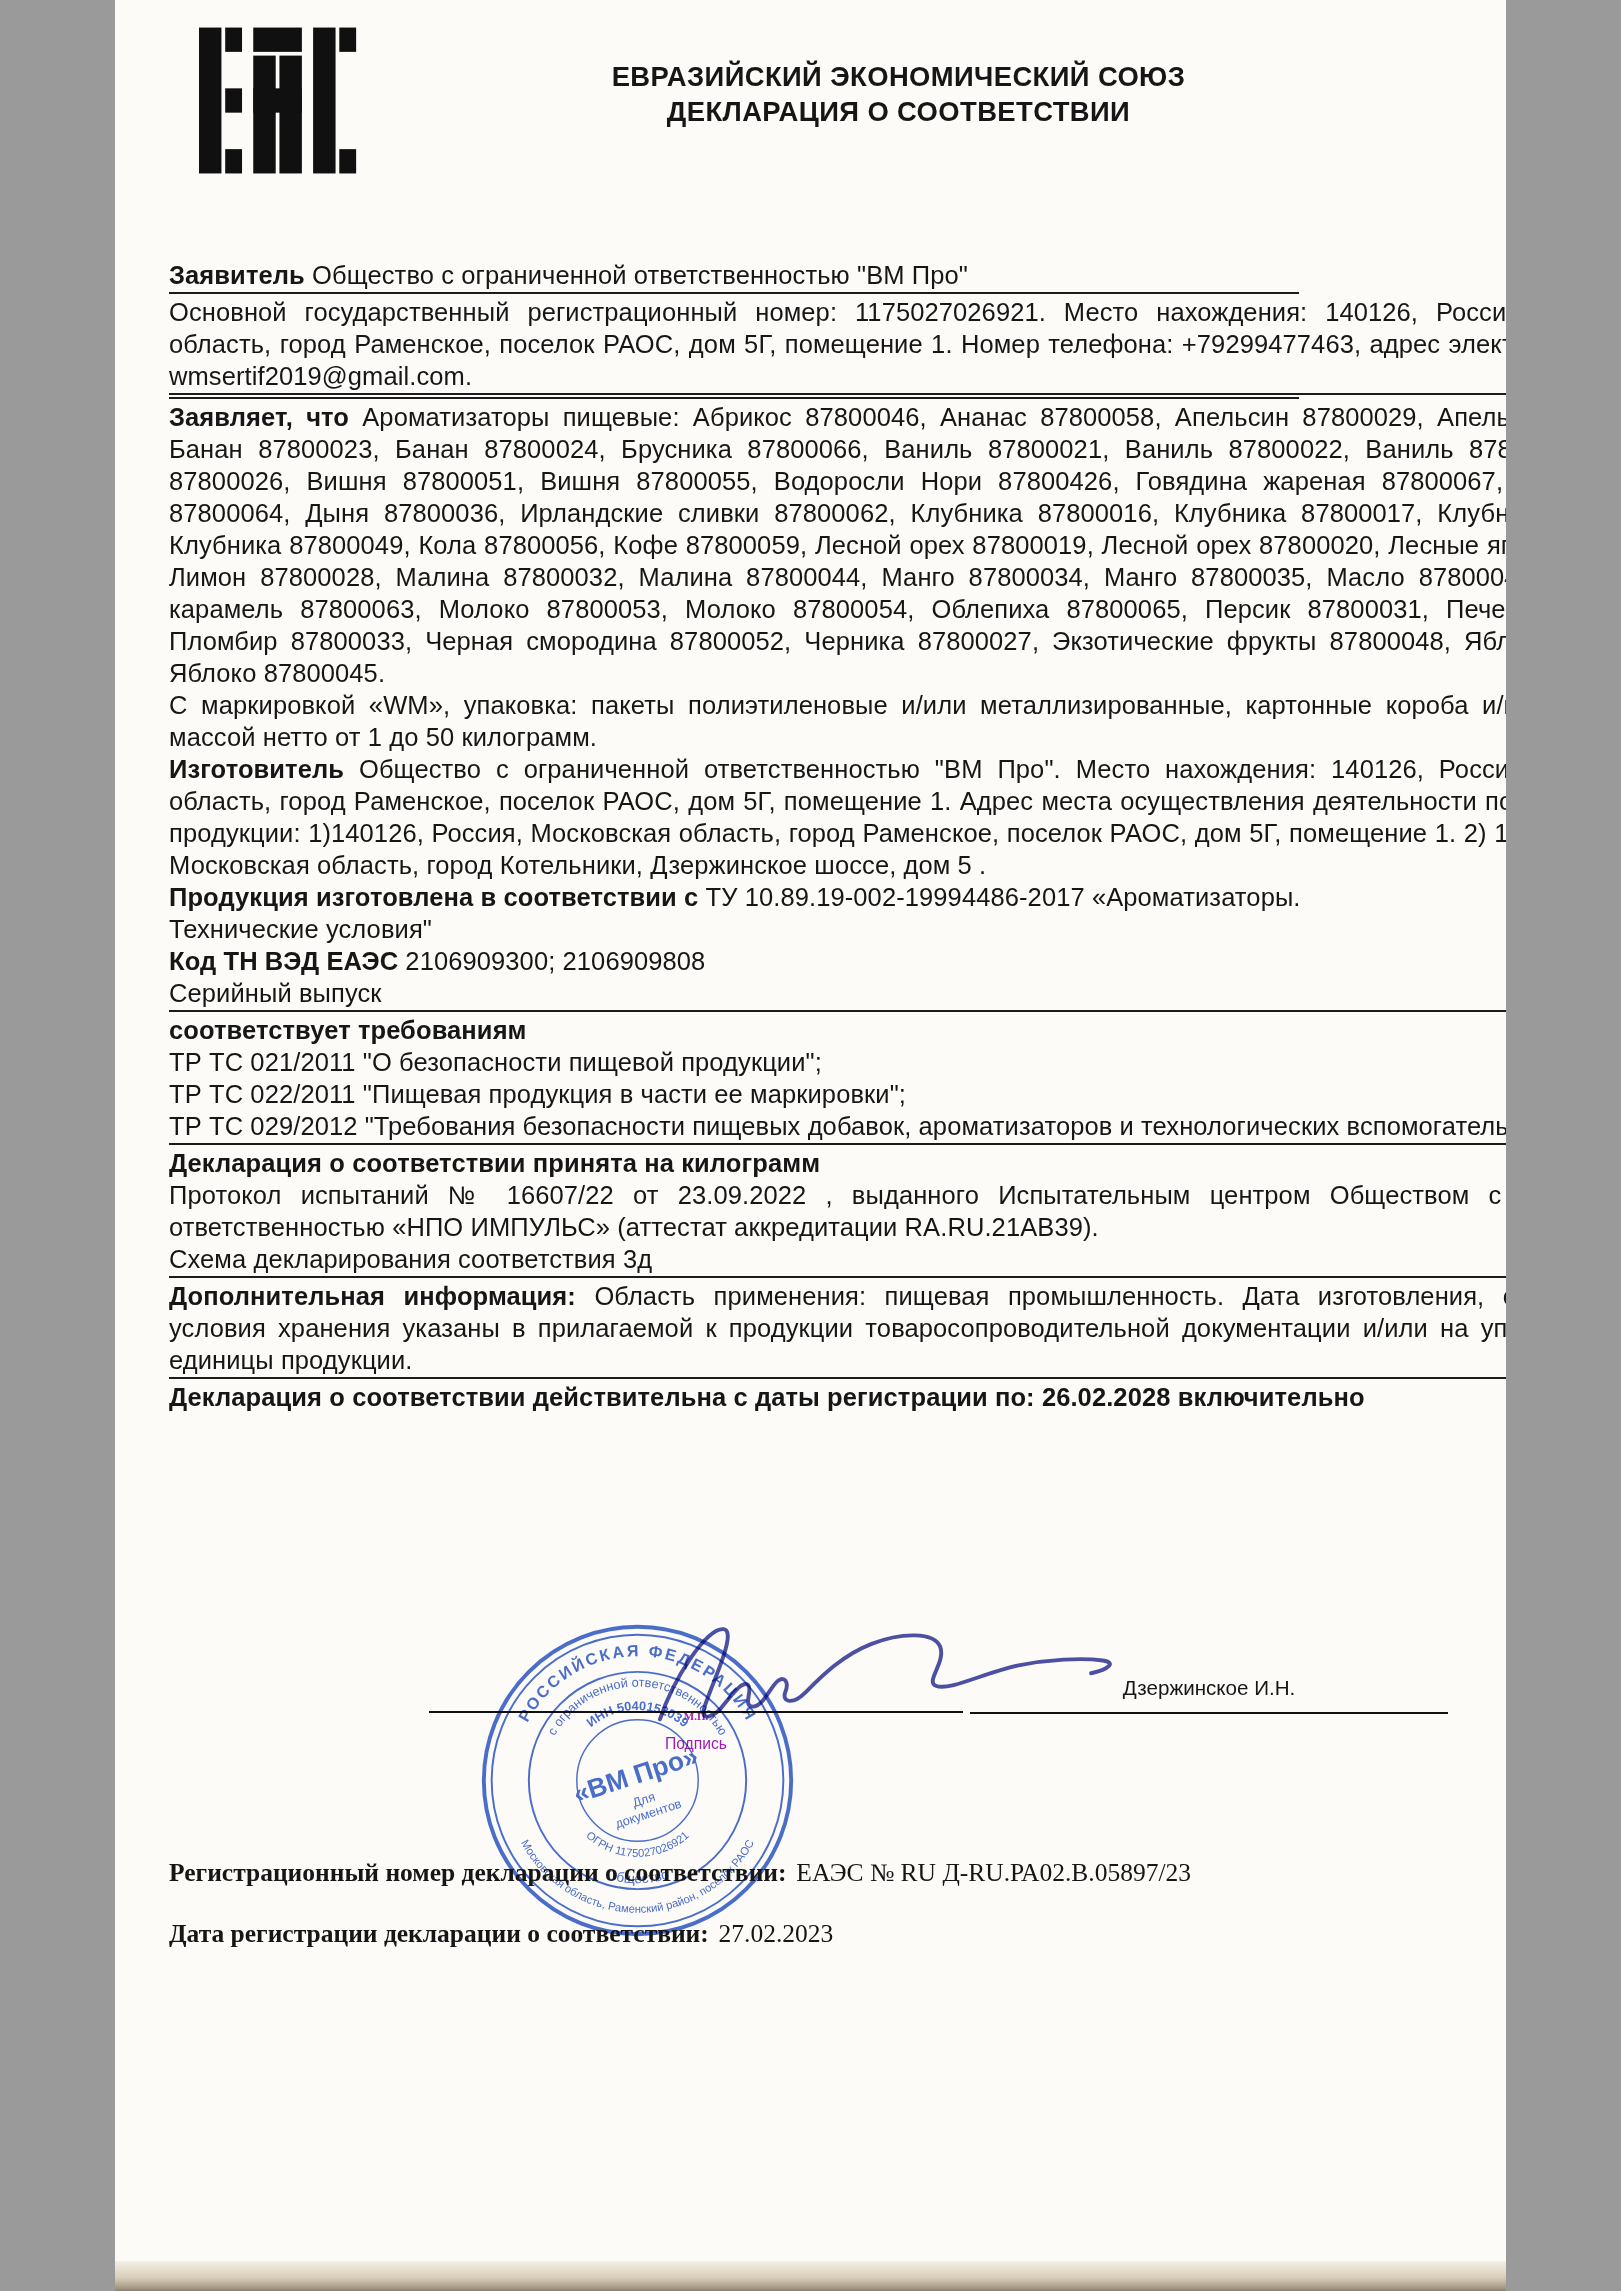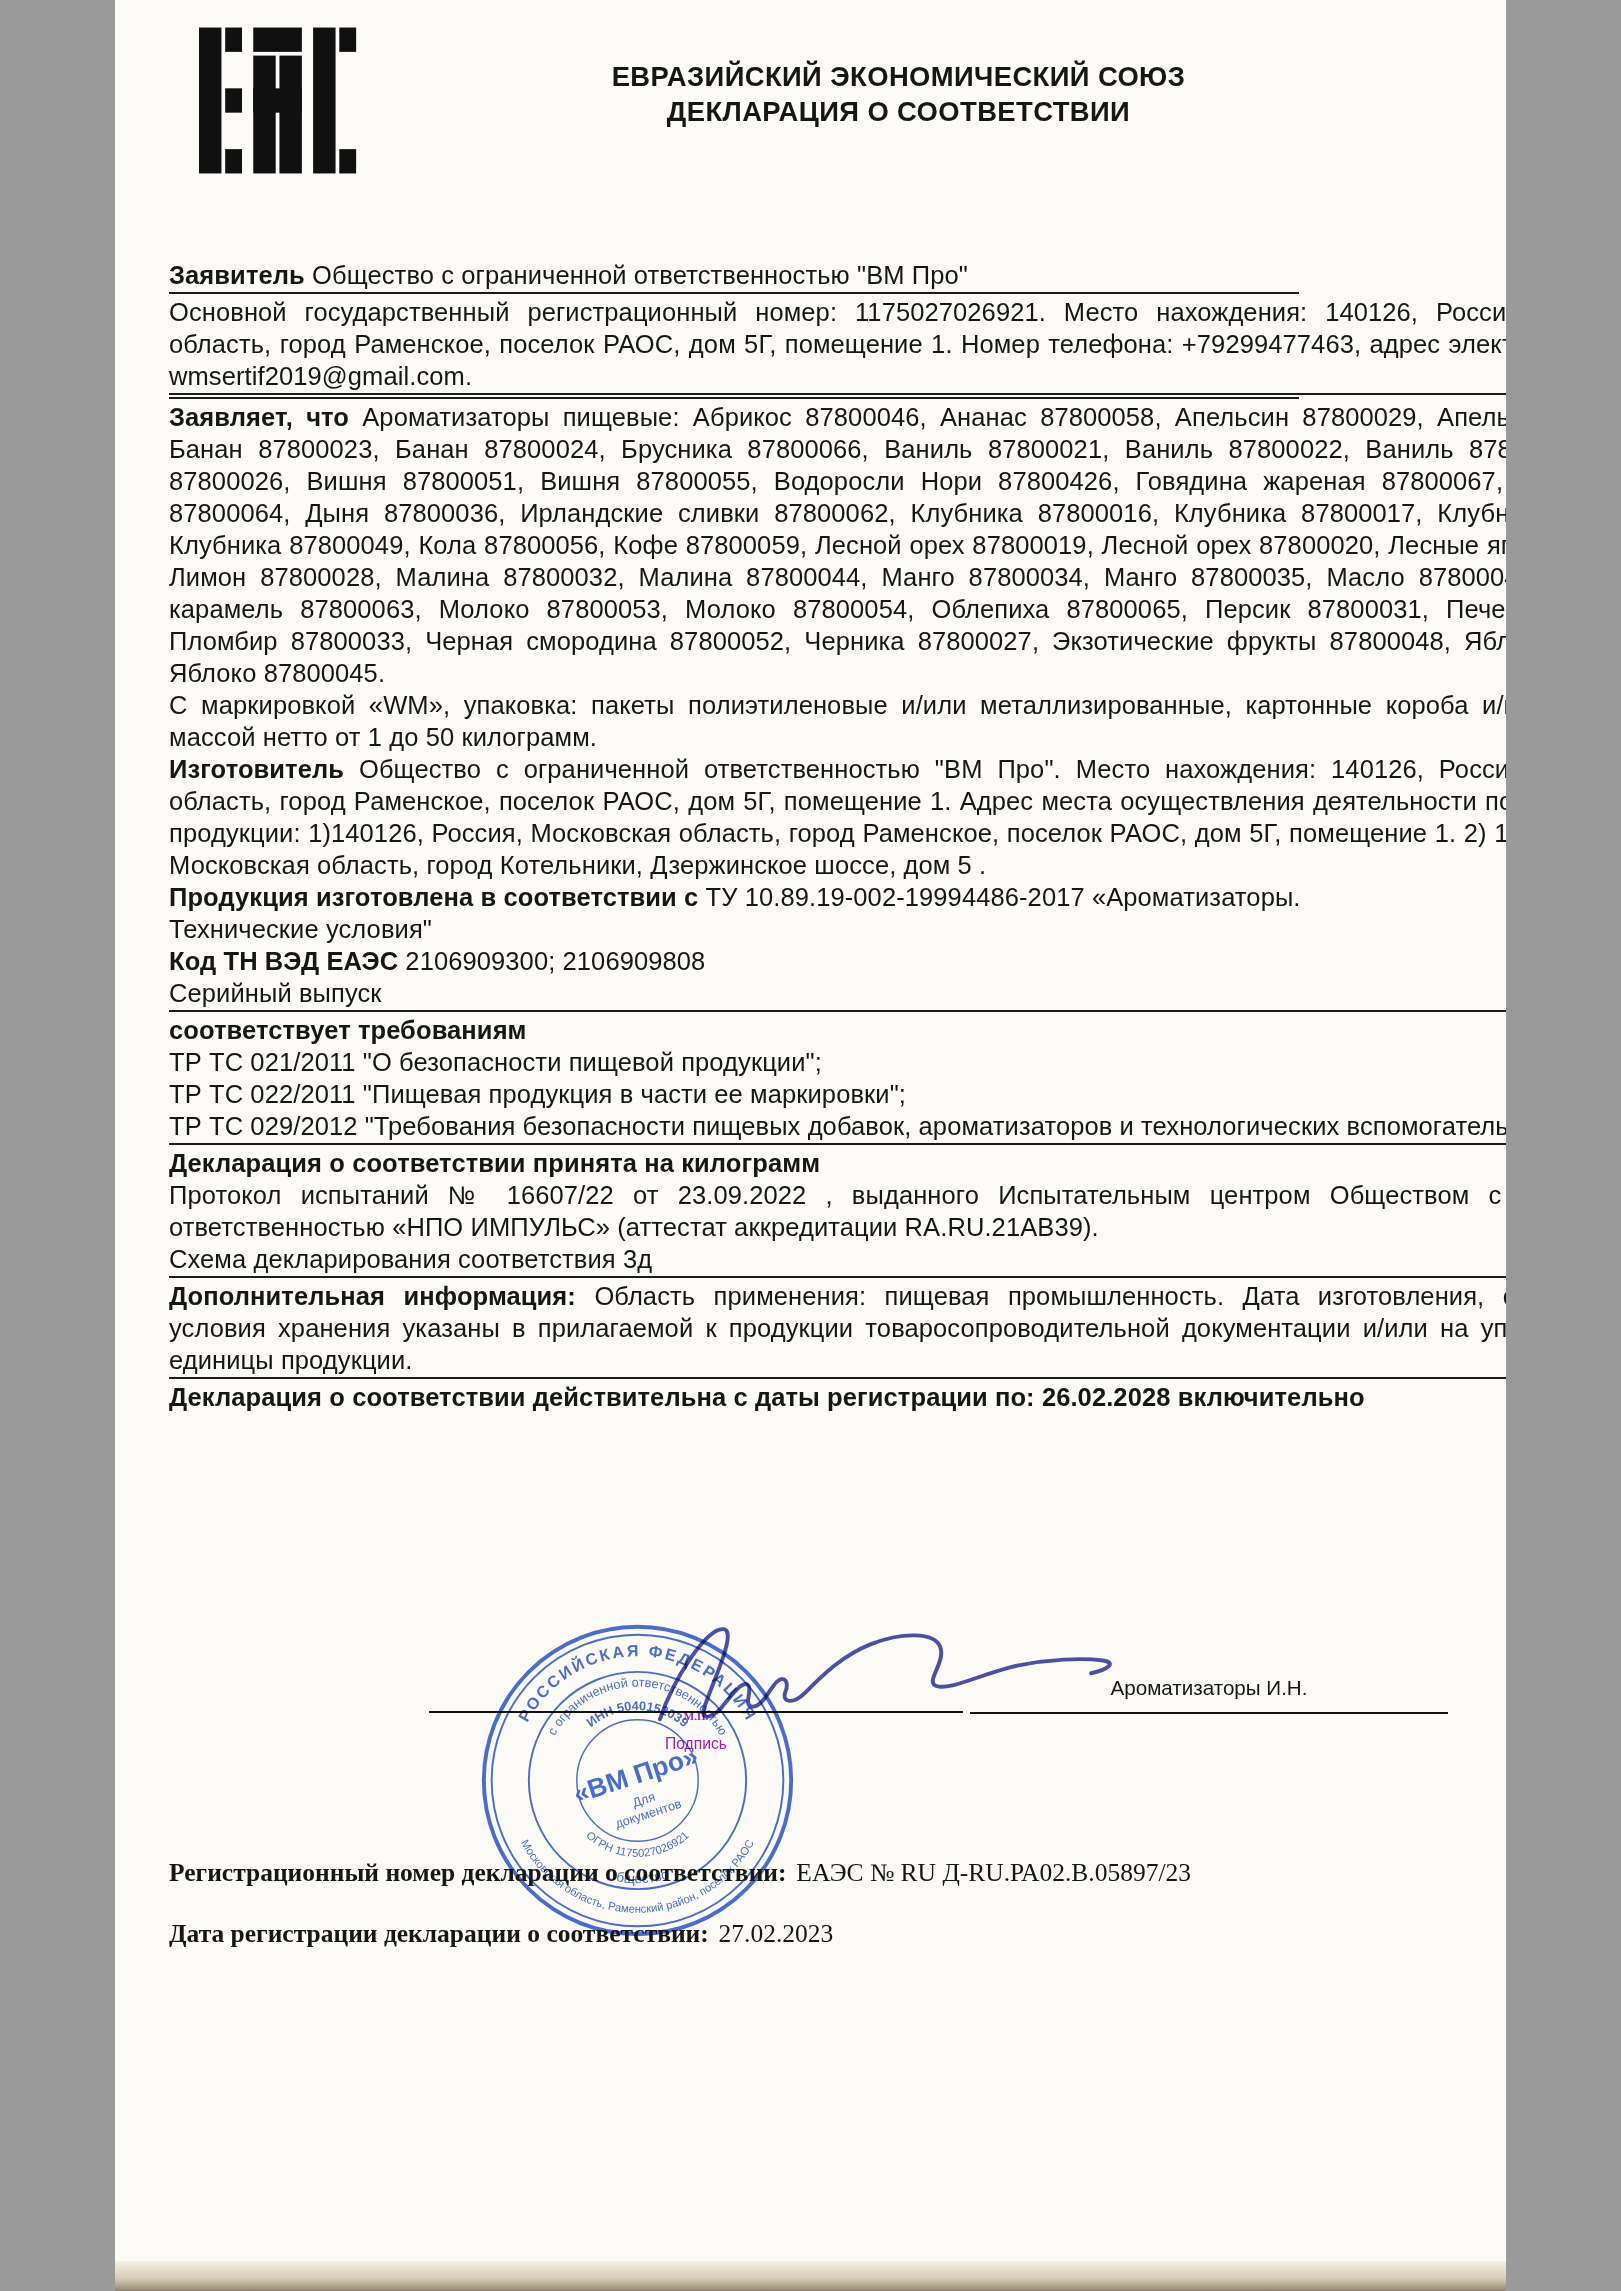--- a/index.html
+++ b/index.html
@@ -105,21 +105,21 @@
       <div class="rule"></div>
       <div class="para"><span class="b">Дополнительная информация: </span><span>Область применения: пищевая промышленность. Дата изготовления, срок годности, условия хранения указаны в прилагаемой к продукции товаросопроводительной документации и/или на упаковке каждой единицы продукции.</span></div>
       <div class="rule"></div>
       <div class="para"><span class="b">Декларация о соответствии действительна с даты регистрации по: 26.02.2028 включительно</span></div>
     </div>
 
   <div class="sig-line left"></div>
   <div class="sig-label podpis">Подпись</div>
   <div class="sig-label mp">М.П.</div>
 
-  <div class="sig-name">Ароматизаторы И.Н.</div>
+  <div class="sig-name">Дзержинское И.Н.</div>
   <div class="sig-line right"></div>
 
   <svg class="stamp" width="323" height="323" viewBox="0 0 330 330">
     <defs>
       <path id="a-ot" d="M 38 165 A 127 127 0 1 1 292 165"></path>
       <path id="a-ob" d="M 30 165 A 135 135 0 1 0 300 165"></path>
       <path id="a-mt" d="M 69 165 A 96 96 0 1 1 261 165"></path>
       <path id="a-mb" d="M 60 165 A 105 105 0 1 0 270 165"></path>
       <path id="a-it" d="M 93 165 A 72 72 0 1 1 237 165"></path>
       <path id="a-ib" d="M 87 165 A 78 78 0 1 0 243 165"></path>

